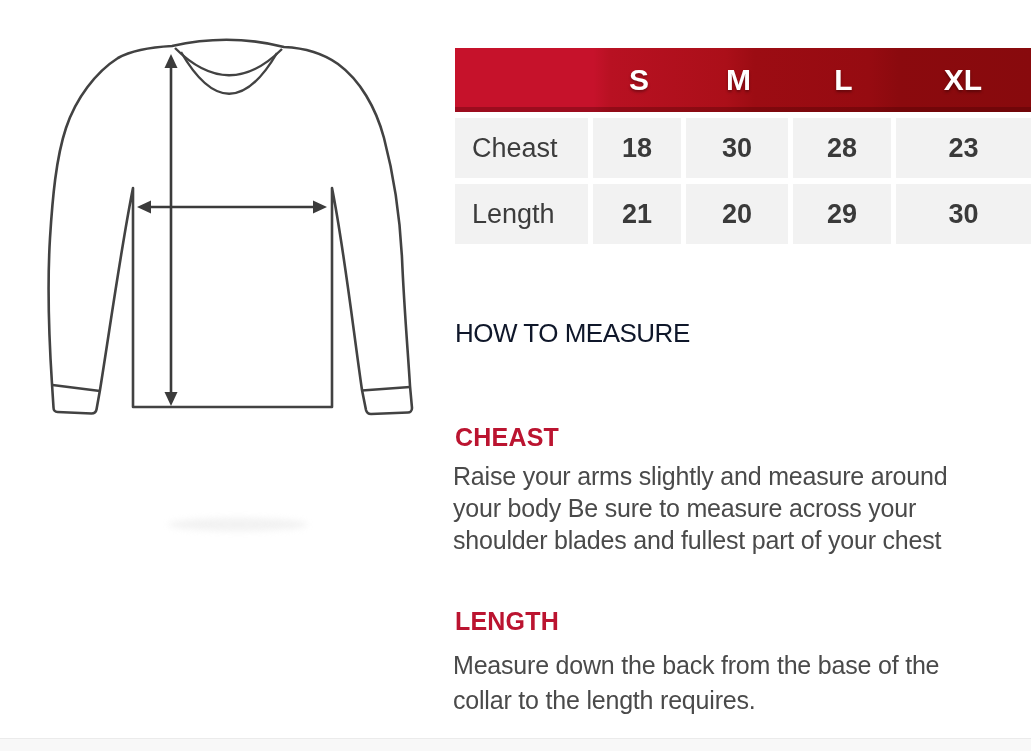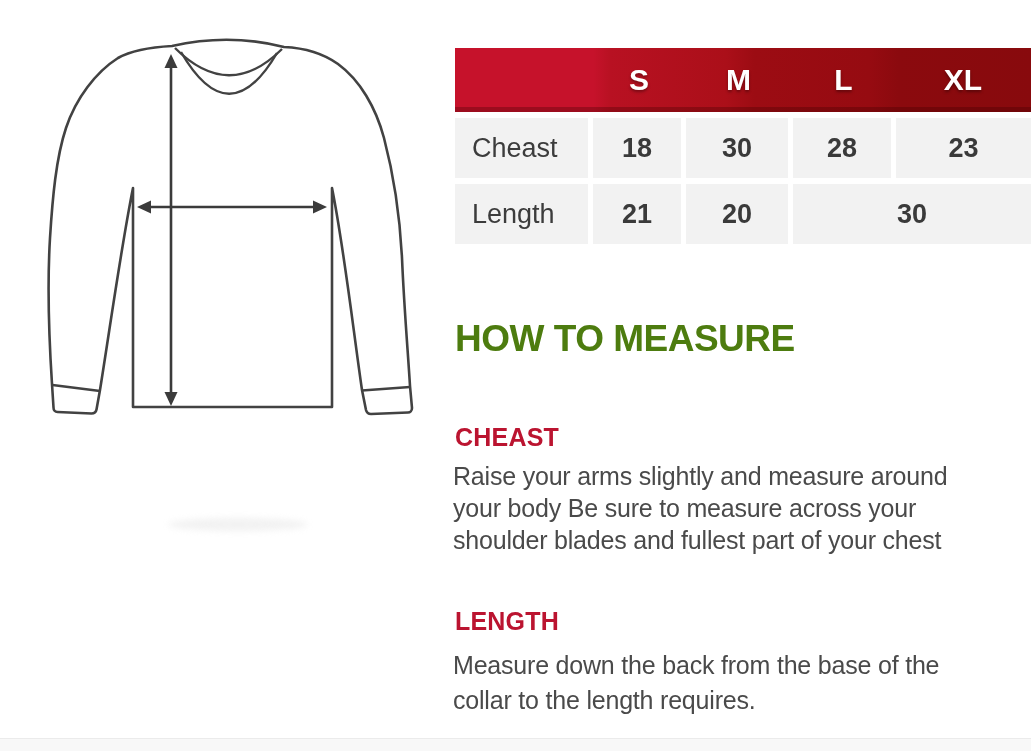--- a/index.html
+++ b/index.html
@@ -78,23 +78,23 @@
   .td.c-m { width: 102px; }
   .td.c-l { width: 98px; }
   .td.c-xl { flex: 1; }
   .td.num { font-weight: bold; color: #3a3a3a; }
 
   
   .htm-title {
     position: absolute;
     left: 455px;
     top: 318px;
-    font-size: 37px;
-    font-weight: bold;
-    color: #4d7c0f;
+    font-size: 26px;
+    font-weight: normal;
+    color: #0f172a;
     letter-spacing: -0.5px;
   }
   .sec-heading {
     position: absolute;
     left: 455px;
     font-size: 25px;
     font-weight: bold;
     color: #bb1430;
     letter-spacing: 0.2px;
   }
@@ -193,20 +193,21 @@
       <div class="td c-label">Cheast</div>
       <div class="td c-s num">18</div>
       <div class="td c-m num">30</div>
       <div class="td c-l num">28</div>
       <div class="td c-xl num">23</div>
     </div>
     <div class="trow">
       <div class="td c-label">Length</div>
       <div class="td c-s num">21</div>
       <div class="td c-m num">20</div>
+      <div class="td c-l num">29</div>
       <div class="td c-xl num">30</div>
     </div>
   </div>
 
   <div class="htm-title">HOW TO MEASURE</div>
 
   <div class="sec-heading cheast">CHEAST</div>
   <div class="sec-body cheast">Raise your arms slightly and measure around
 your body Be sure to measure across your
 shoulder blades and fullest part of your chest</div>

